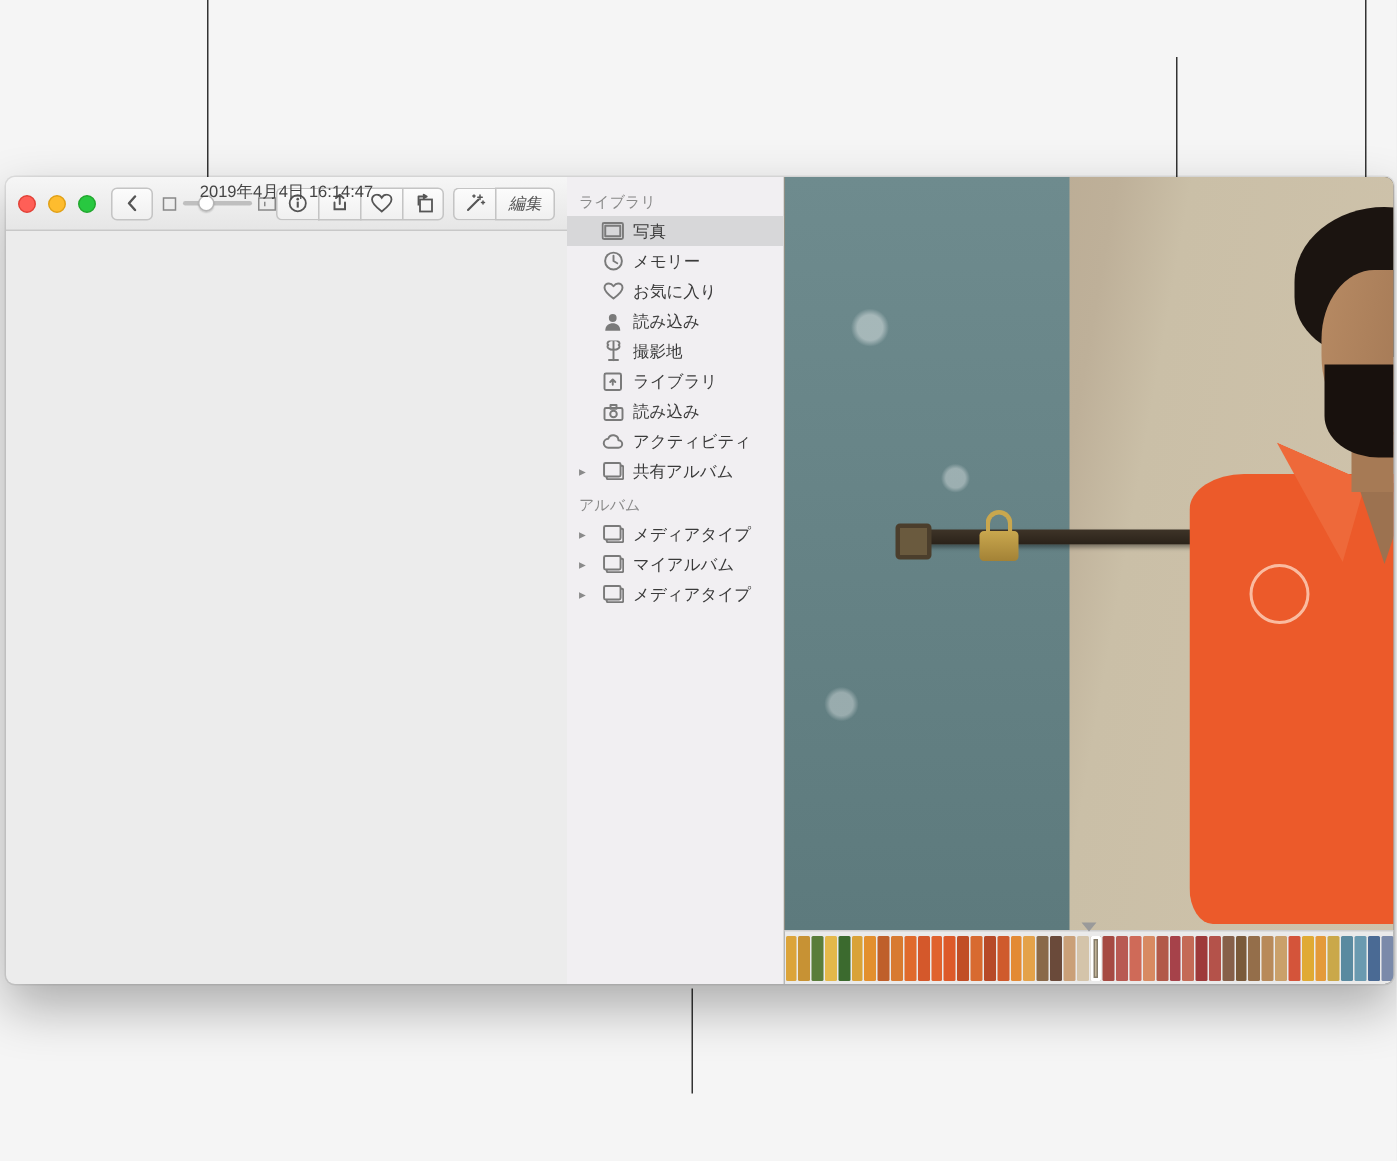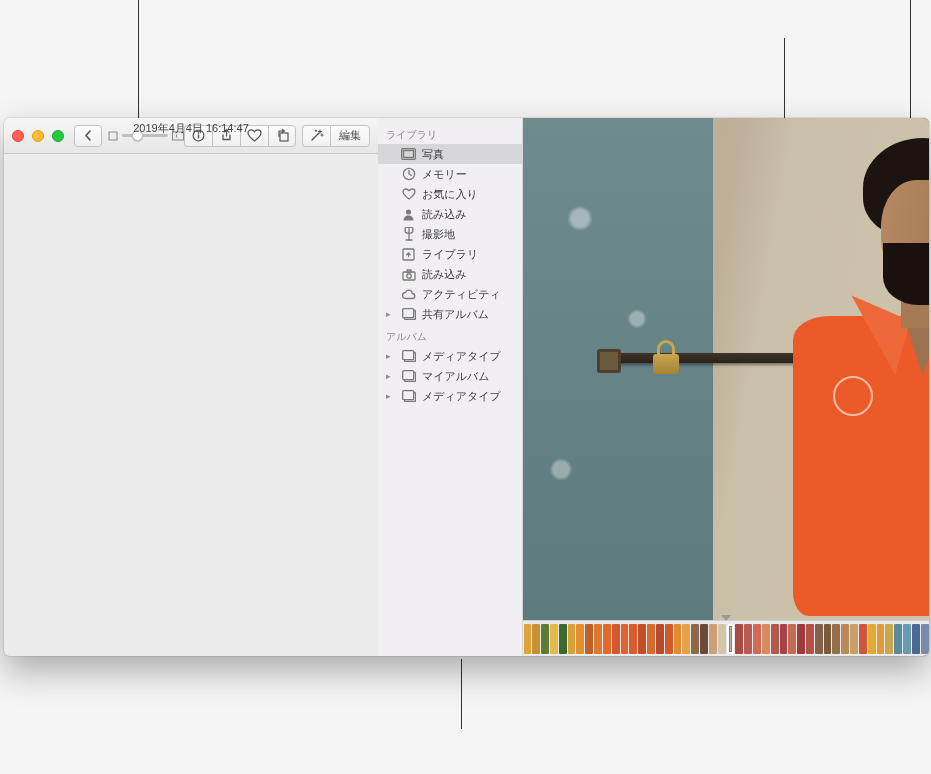--- a/index.html
+++ b/index.html
@@ -72,21 +72,21 @@
     position:absolute; top:-4px; left:10px; width:11px; height:11px;
     background:#fff; border:1px solid #b5b5b5; border-radius:50%;
     box-shadow:0 1px 1px rgba(0,0,0,0.15);
   }
   .title-center {
     position:absolute; left:0; right:0; top:3px;
     text-align:center; pointer-events:none;
     font-size:11px; color:#444; line-height:14px;
   }
   .title-sub { font-size:10px; color:#888; }
-  .right-tools { margin-left:auto; display:flex; align-items:center; }
+  .right-tools { margin-left:auto; display:flex; align-items:center;font-style:italic; }
   .right-tools .group { display:flex; }
   .right-tools .group .tb-btn { border-radius:0; margin-right:0; border-right-width:0;}
   .right-tools .group .tb-btn:first-child { border-top-left-radius:4px; border-bottom-left-radius:4px;}
   .right-tools .group .tb-btn:last-child { border-top-right-radius:4px; border-bottom-right-radius:4px; border-right-width:1px;}
   .right-tools .gap { width:6px; }
 
   .body {
     flex:1; display:flex; min-height:0;
   }
   .sidebar {

